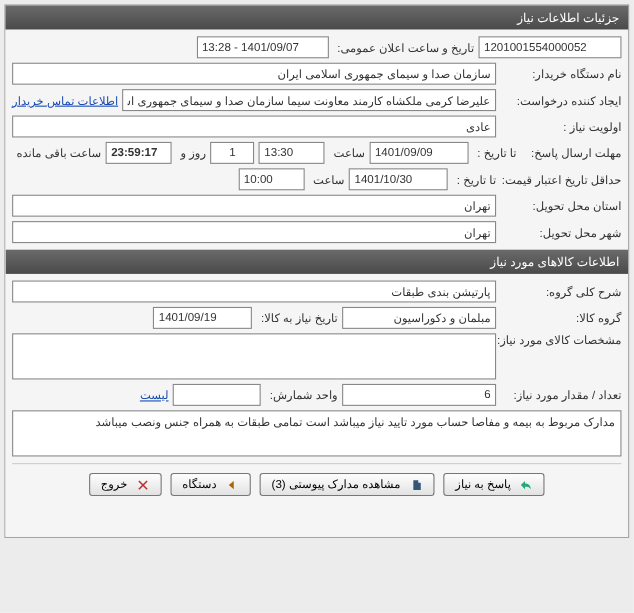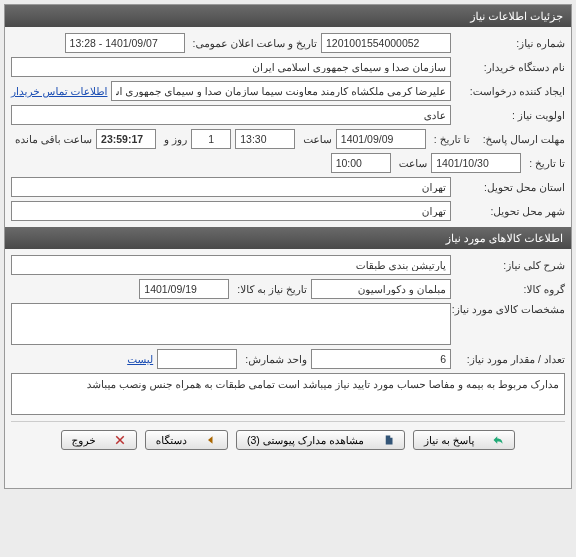--- a/index.html
+++ b/index.html
@@ -104,21 +104,21 @@
     border: 1px solid #777;
     background: linear-gradient(#fefefe, #e2e2e2);
     border-radius: 3px;
     padding: 3px 10px;
     font-family: Tahoma, Arial, sans-serif;
     font-size: 10.5px;
     cursor: pointer;
     min-width: 60px;
     display: flex;
     align-items: center;
-    gap: 18px;
+    gap: 8px;
     justify-content: center;
   }
   .btn-icon {
     width: 12px; height: 12px;
     display: inline-block;
   }
   .countdown {
     color: #b00000;
     font-weight: bold;
   }
@@ -127,21 +127,20 @@
 <body>
 
 <div class="window">
   <div class="titlebar">
     <span>جزئیات اطلاعات نیاز</span>
   </div>
 
   <div class="content">
 
     <div class="row">
-      <span class="label w1">شماره نیاز:</span>
       <input class="field w-num left" readonly="" value="1201001554000052" style="">
       <span class="label inline">تاریخ و ساعت اعلان عمومی:</span>
       <input class="field w-date left" readonly="" value="1401/09/07 - 13:28" style="">
     </div>
 
     <div class="row">
       <span class="label w1">نام دستگاه خریدار:</span>
       <input class="field w-full right" readonly="" value="سازمان صدا و سیمای جمهوری اسلامی ایران" style="">
     </div>
 
@@ -162,20 +161,21 @@
       <input class="field w-short left" readonly="" value="1401/09/09" style="">
       <span class="label inline">ساعت</span>
       <input class="field w-time left" readonly="" value="13:30" style="">
       <input class="field w-ws" readonly="" value="1" style="">
       <span class="label inline">روز و</span>
       <input class="field w-time countdown left" readonly="" value="23:59:17" style="">
       <span class="label inline">ساعت باقی مانده</span>
     </div>
 
     <div class="row">
+      <span class="label w1">حداقل تاریخ اعتبار قیمت:</span>
       <span class="label inline">تا تاریخ :</span>
       <input class="field w-short left" readonly="" value="1401/10/30" style="">
       <span class="label inline">ساعت</span>
       <input class="field w-time left" readonly="" value="10:00" style="">
     </div>
 
     <div class="row">
       <span class="label w1">استان محل تحویل:</span>
       <input class="field w-full right" readonly="" value="تهران" style="">
     </div>
@@ -183,21 +183,21 @@
     <div class="row">
       <span class="label w1">شهر محل تحویل:</span>
       <input class="field w-full right" readonly="" value="تهران" style="">
     </div>
 
     <div class="section-header">
       <span>اطلاعات کالاهای مورد نیاز</span>
     </div>
 
     <div class="row">
-      <span class="label w1">شرح کلی نیاز:</span>
+      <span class="label w1">شرح کلی گروه:</span>
       <input class="field w-full right" readonly="" value="پارتیشن بندی طبقات" style="">
     </div>
 
     <div class="row">
       <span class="label w1">گروه کالا:</span>
       <input class="field right" style="width: 140px;" readonly="" value="مبلمان و دکوراسیون">
       <span class="label inline">تاریخ نیاز به کالا:</span>
       <input class="field w-short left" readonly="" value="1401/09/19" style="">
     </div>
 

